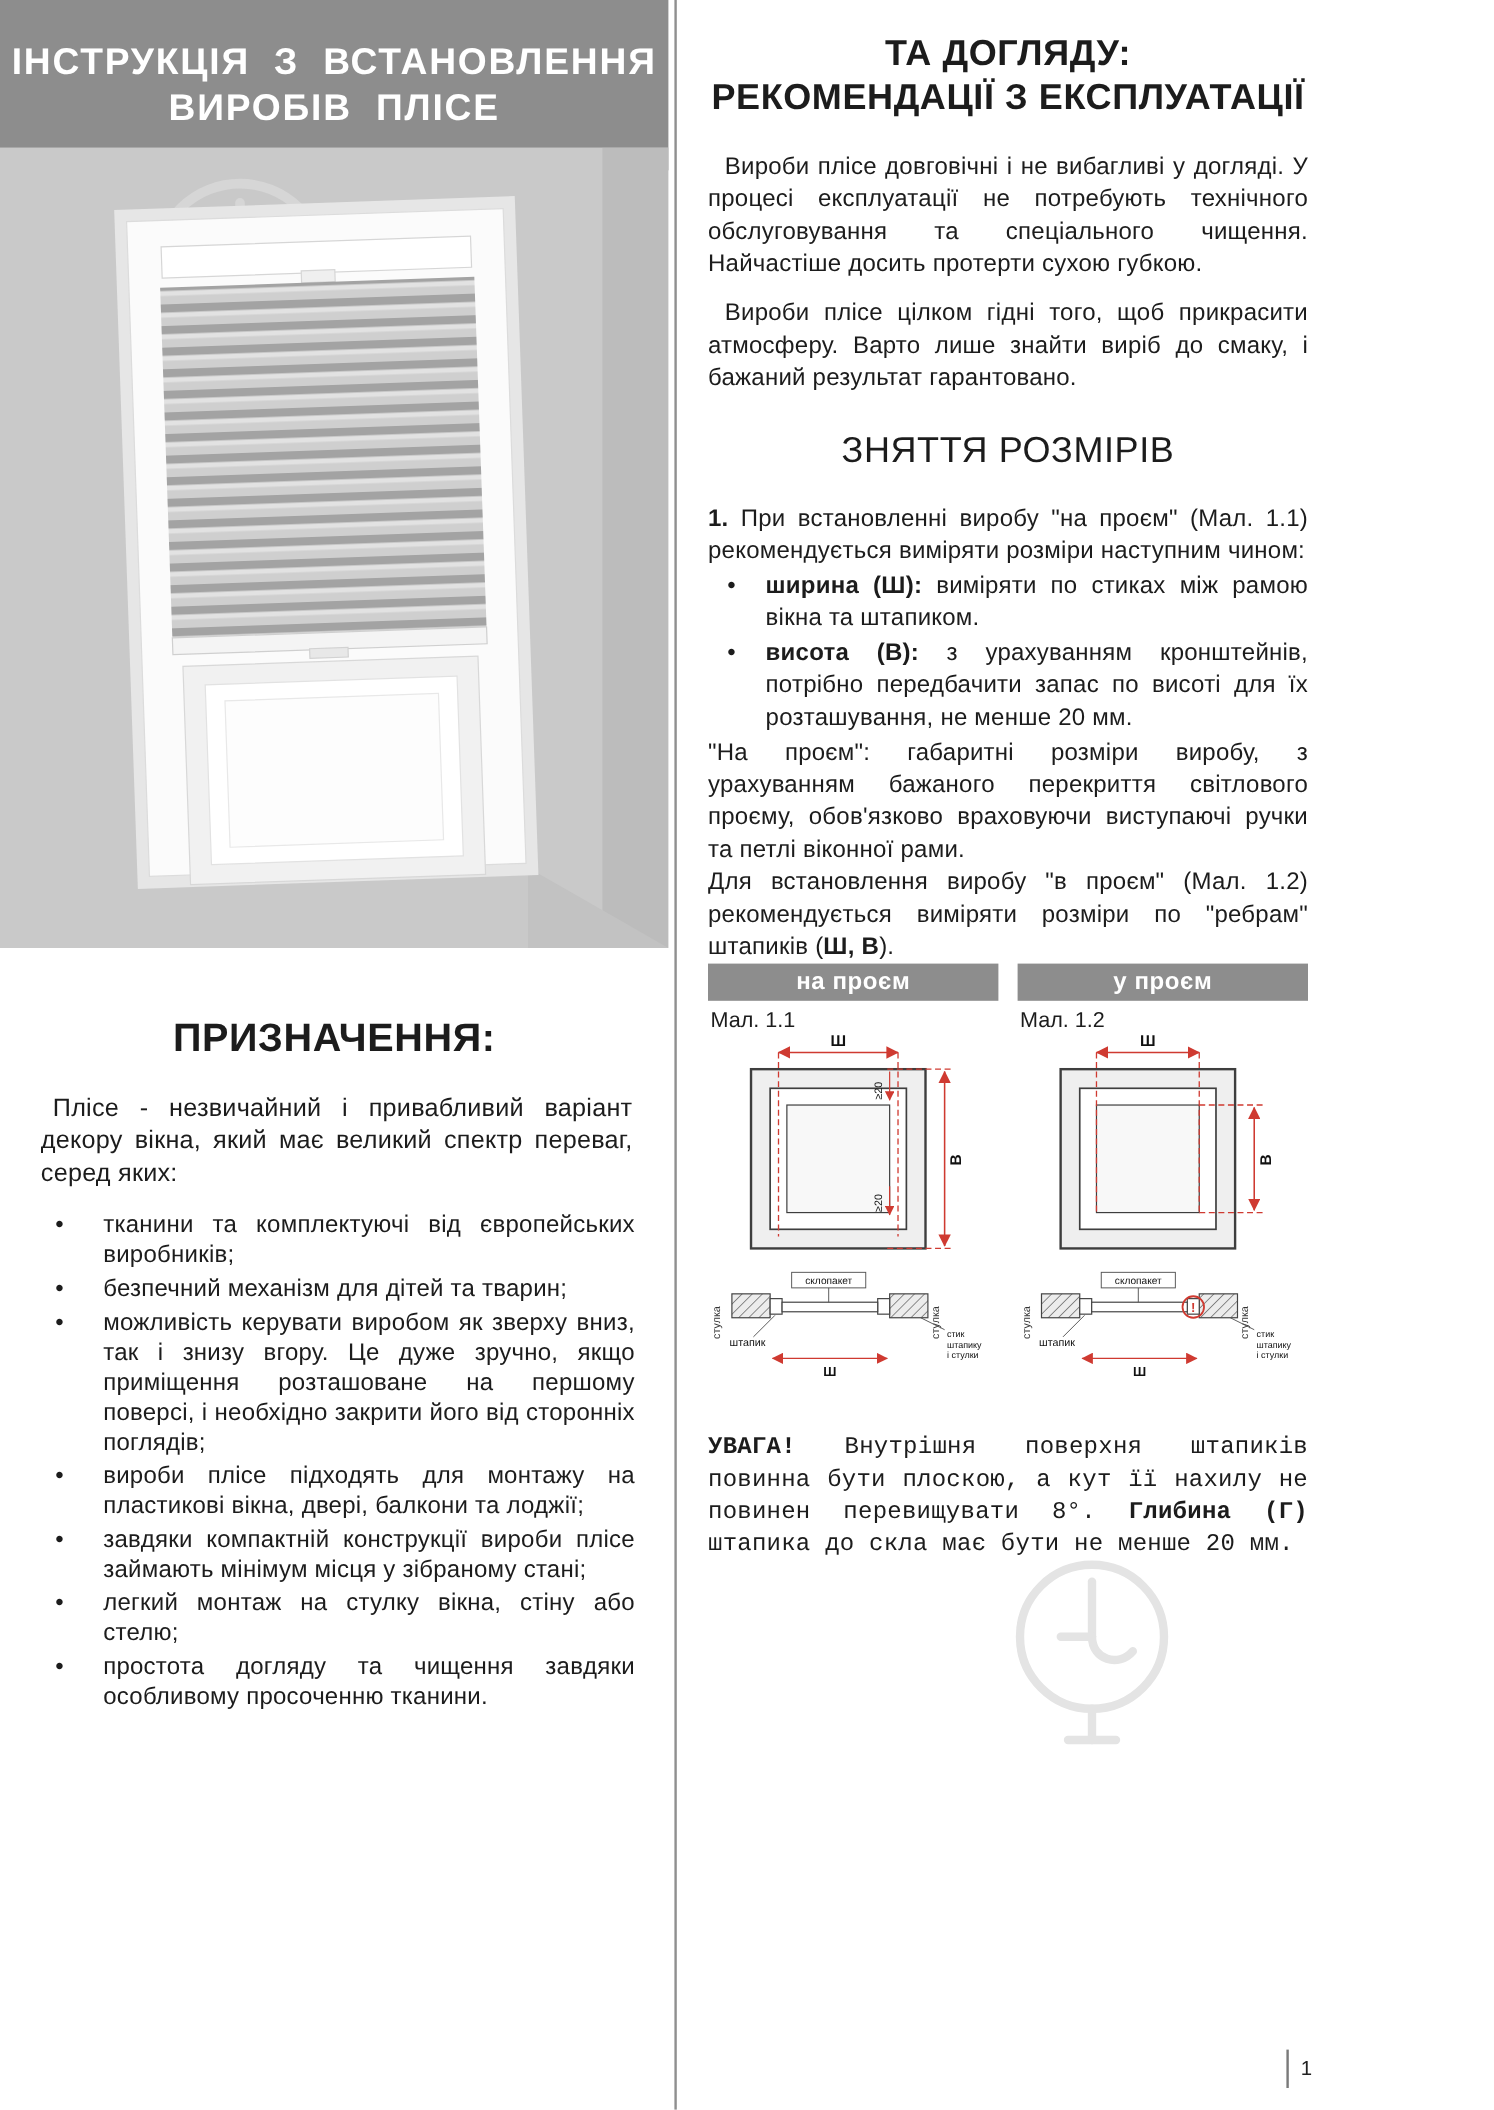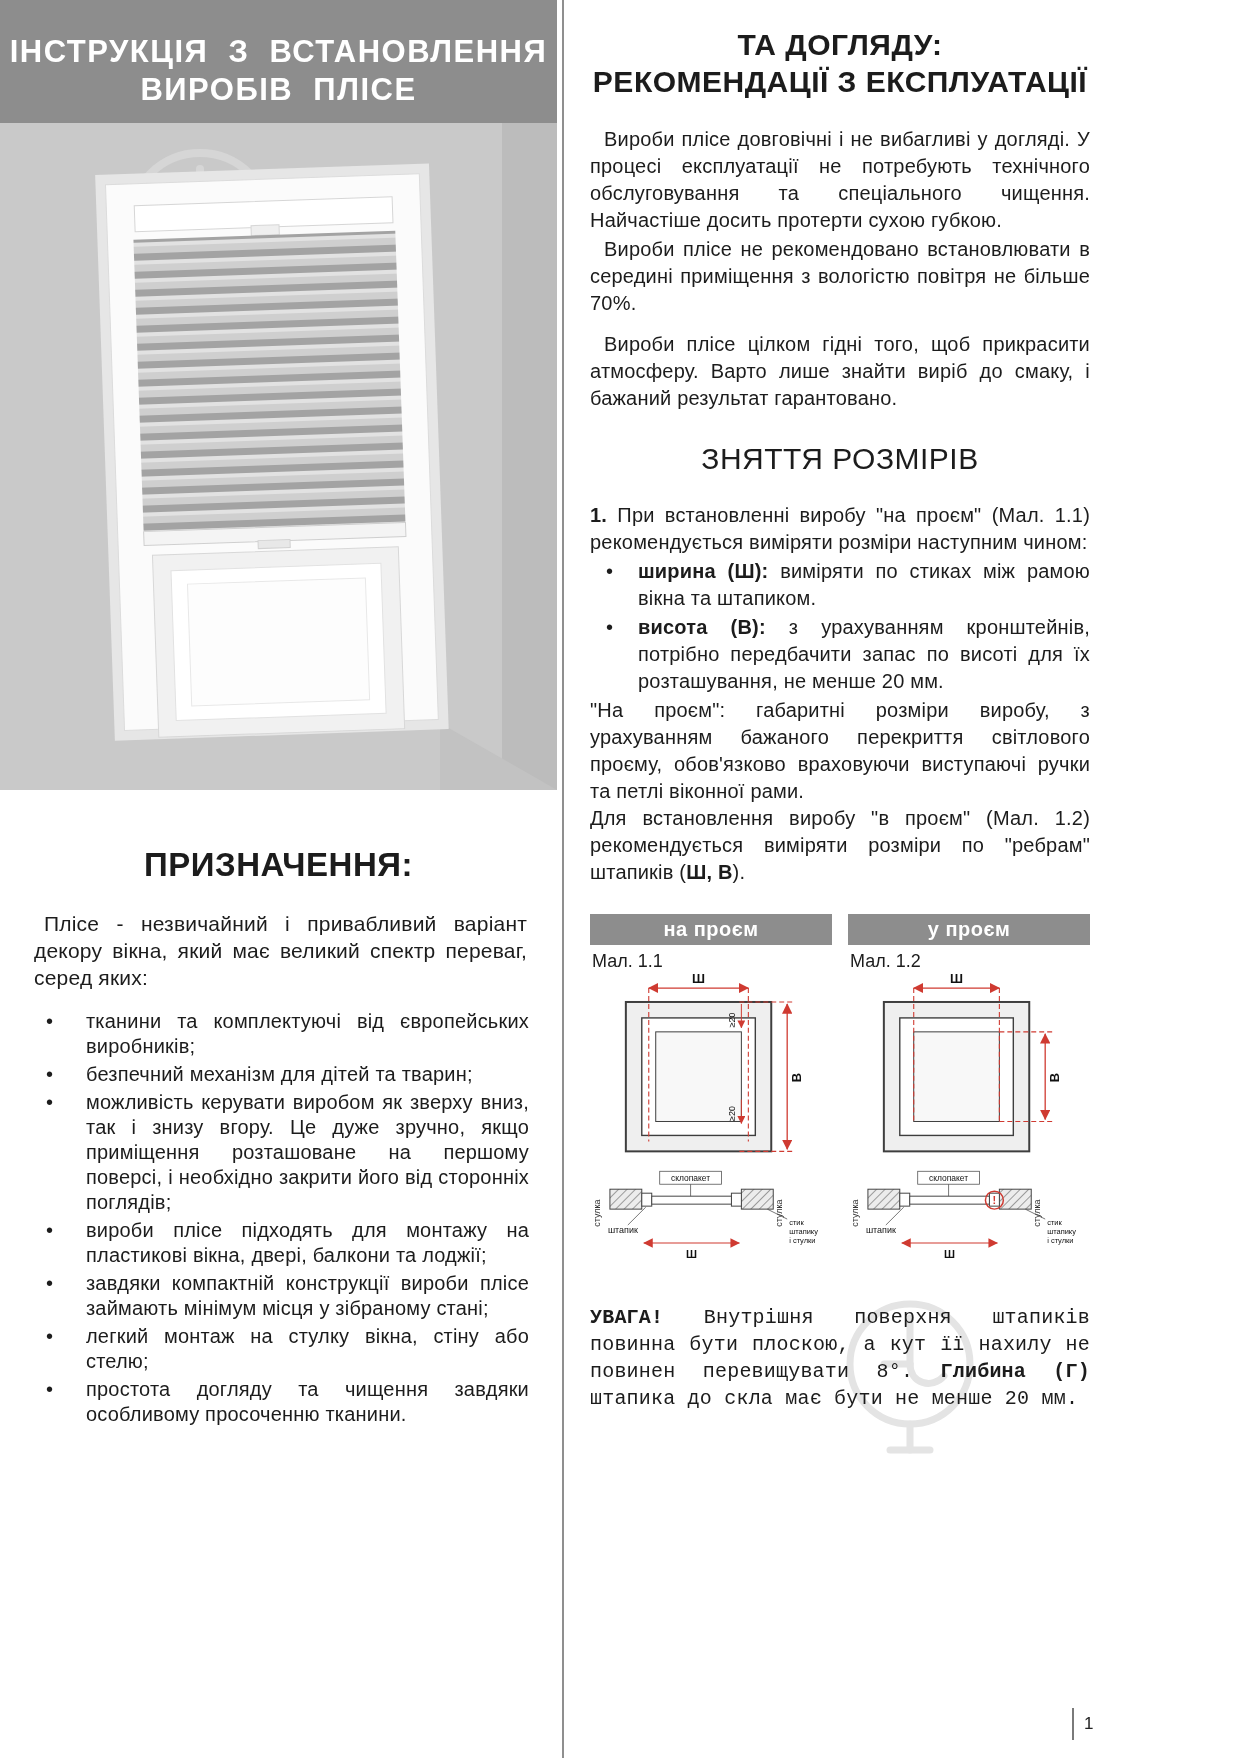--- a/index.html
+++ b/index.html
@@ -61,21 +61,21 @@
     letter-spacing:0.5px;
   }
   .step { margin-top:26px; }
   .b { font-weight:bold; }
   .m-list { margin-top:2px; font-size:20px; line-height:27px; }
   .m-row { display:flex; margin-bottom:2px; }
   .m-row .mark { flex:0 0 48px; padding-left:16px; }
   .m-row .txt { flex:1; text-align:justify; letter-spacing:0.2px; }
 
   
-  .diag-row { margin-top:28px; display:flex; gap:16px; }
+  .diag-row { display:flex; gap:16px; }
   .diag { width:242px; }
   .diag-header {
     background:#8d8d8d; color:#fff; font-weight:bold; font-size:20px;
     text-align:center; padding:4px 0; letter-spacing:0.5px;
   }
   .diag-caption { font-size:18px; margin:6px 0 0 2px; text-align:left; }
   .diag svg { display:block; width:242px; height:292px; }
   svg text { font-family:"Liberation Sans", sans-serif; }
 
   .warning { margin-top:40px;font-family:Liberation Mono, monospace; }
@@ -188,21 +188,20 @@
   </div>
 
   <div class="rc">
 
     <div class="care-title">
       <div>ТА ДОГЛЯДУ:</div>
       <div>РЕКОМЕНДАЦІЇ З ЕКСПЛУАТАЦІЇ</div>
     </div>
 
     <p class="care-p1 p-indent">Вироби плісе довговічні і не вибагливі у догляді. У процесі експлуатації не потребують технічного обслуговування та спеціального чищення. Найчастіше досить протерти сухою губкою.</p>
-    <p class="care-p2 p-indent">Вироби плісе не рекомендовано встановлювати в середині приміщення з вологістю повітря не більше 70%.</p>
     <p class="care-p3 p-indent">Вироби плісе цілком гідні того, щоб прикрасити атмосферу. Варто лише знайти виріб до смаку, і бажаний результат гарантовано.</p>
 
     <div class="measure-title">ЗНЯТТЯ РОЗМІРІВ</div>
 
     <p class="step"><span class="b">1.</span><span> При встановленні виробу "на проєм" (Мал. 1.1) рекомендується виміряти розміри наступним чином:</span></p>
 
     <div class="m-list">
       <div class="m-row">
         <span class="mark">•</span>
         <span class="txt"><span class="b">ширина (Ш):</span><span> виміряти по стиках між рамою вікна та штапиком.</span></span>

